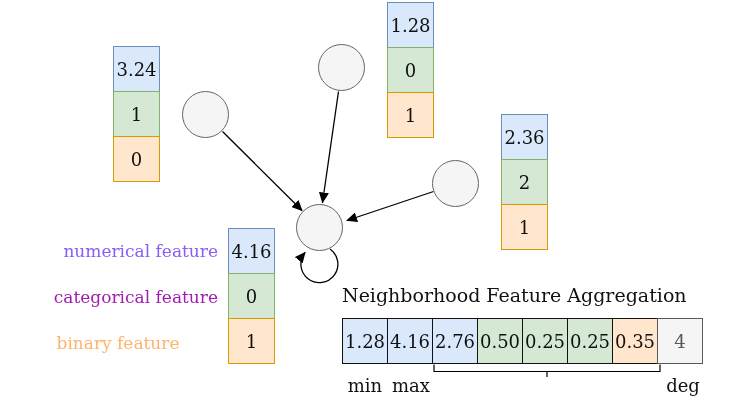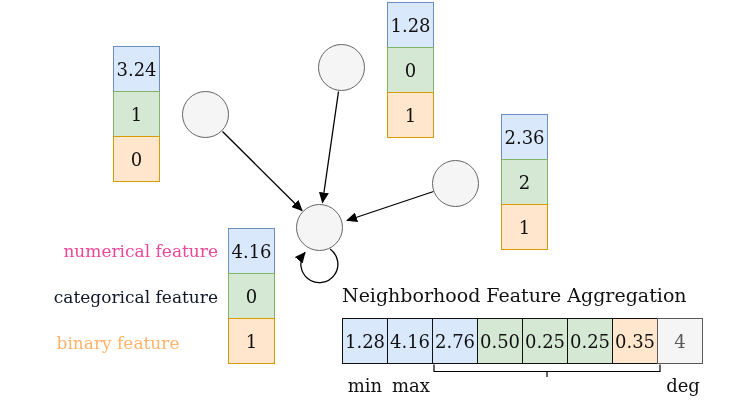--- a/index.html
+++ b/index.html
@@ -22,22 +22,22 @@
   
   .node{
     position:absolute;box-sizing:border-box;width:47px;height:47px;
     border-radius:50%;background:#f5f5f5;border:1px solid #666666;
   }
   
   .legend-label{
     position:absolute;left:18px;width:200px;text-align:right;
     font-size:17px;line-height:20px;
   }
-  .t-blue{color:#ec4899;}
-  .t-green{color:#0f172a;}
+  .t-blue{color:#8b5cf6;}
+  .t-green{color:#a21caf;}
   .t-orange{color:#ffb36b;}
   
   .agg-title{
     position:absolute;left:342px;top:284px;width:364px;text-align:left;
     font-size:19px;color:#111;
   }
   .agg-row{position:absolute;left:342px;top:318px;display:flex;}
   .acell{
     box-sizing:border-box;width:46px;height:46px;border:1px solid;
     display:flex;align-items:center;justify-content:center;

